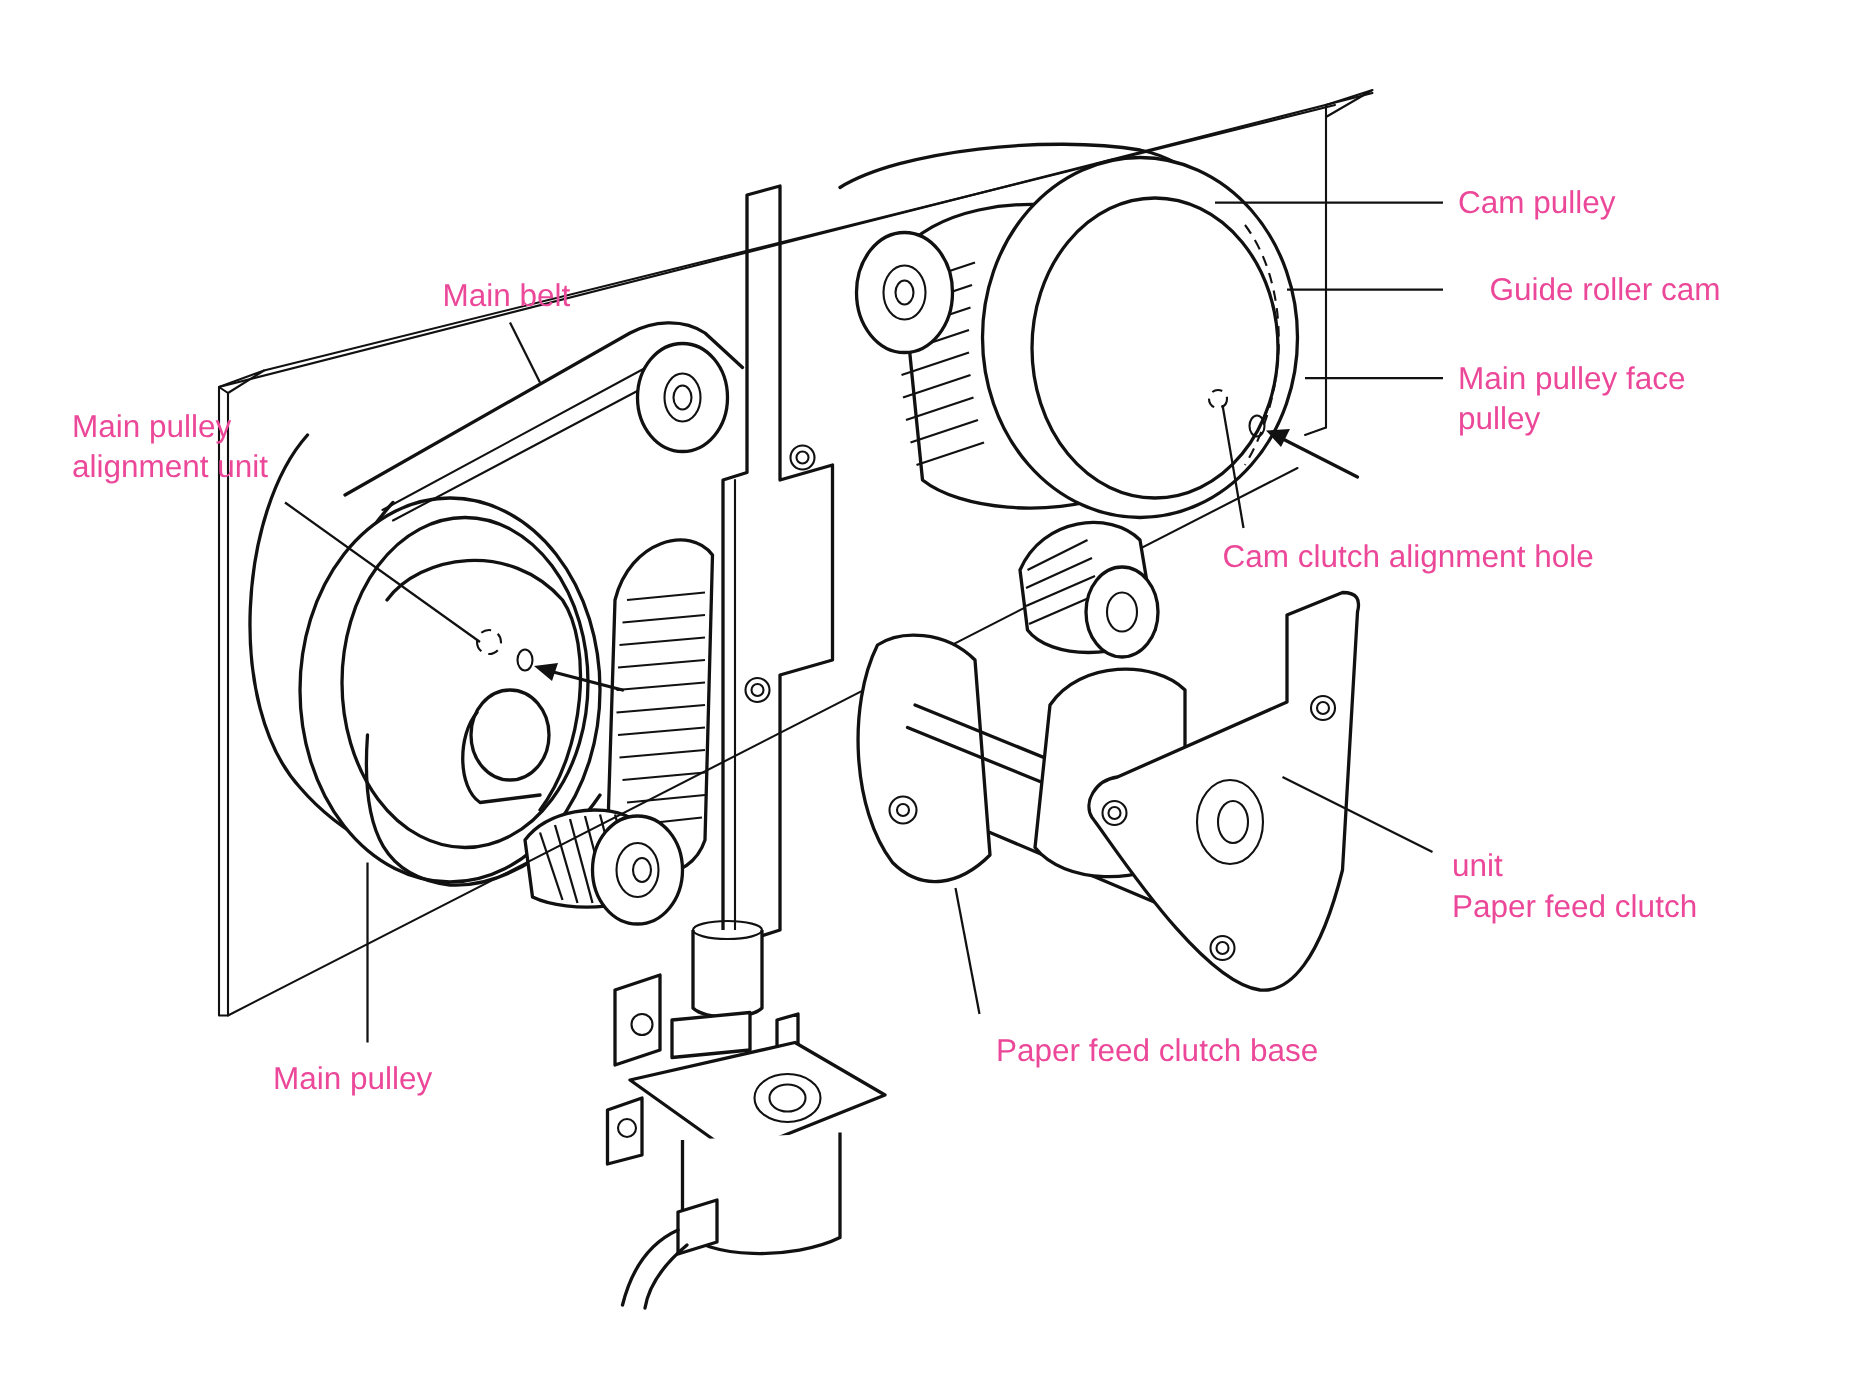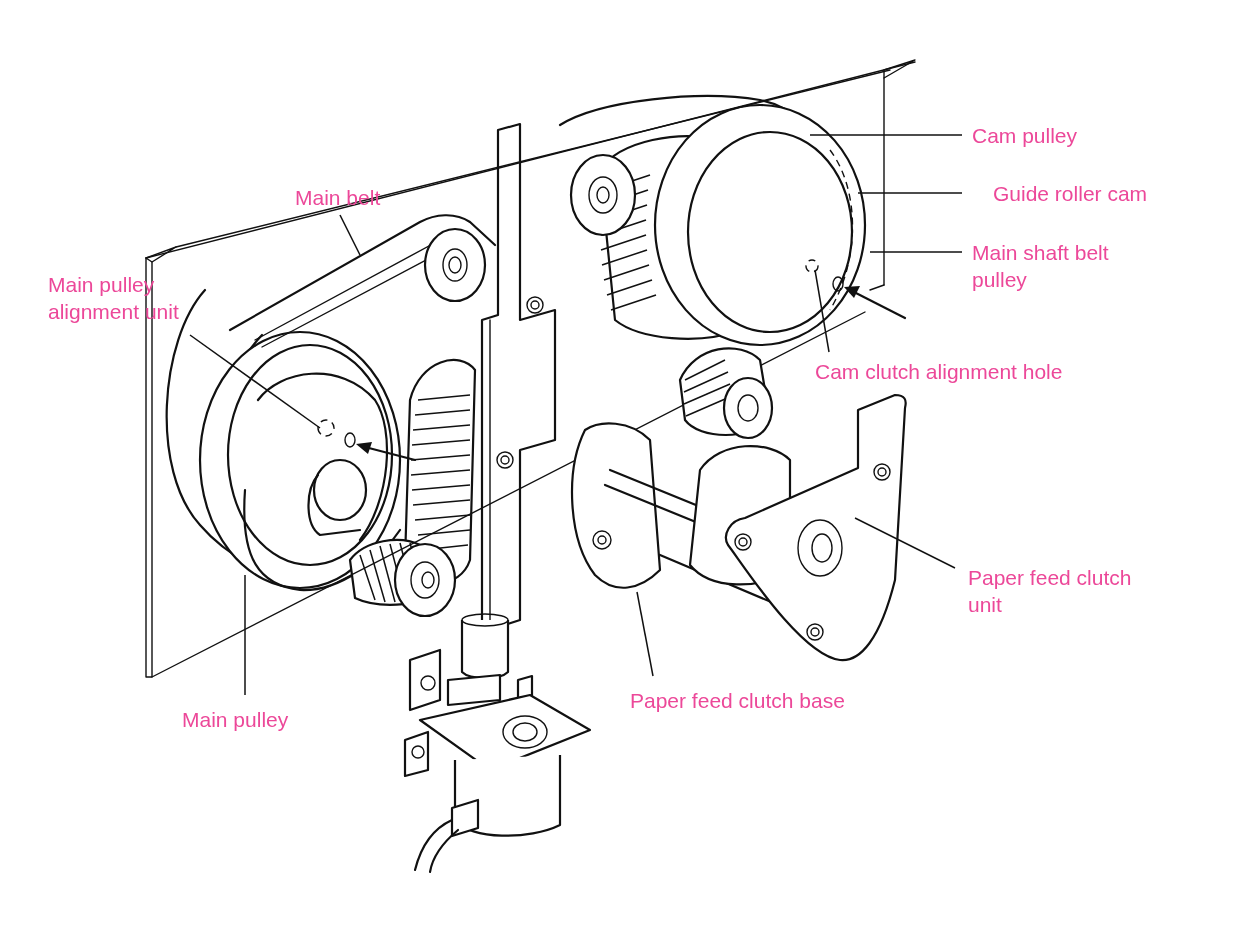--- a/index.html
+++ b/index.html
@@ -238,27 +238,27 @@
     <path class="ln" d="M415,460 L365,447"></path>
     <polygon class="arrowhead" points="356,444 372,442 368,454"></polygon>
     <path class="ln" d="M905,318 L852,291"></path>
     <polygon class="arrowhead" points="844,287 860,286 854,298"></polygon>
   </g>
 </svg>
 
 <div class="lbl" style="left:972px; top:122px;">Cam pulley</div>
 <div class="lbl" style="left:972px; top:180px;margin-left:21px;">Guide roller cam</div>
 <div class="lbl" style="left:972px; top:239px;">
-  <div>Main shaft belt</div>
+  <div>Main pulley face</div>
   <div>pulley</div>
 </div>
 <div class="lbl" style="left:295px; top:184px;">Main belt</div>
 <div class="lbl" style="left:48px; top:271px;">
   <div>Main pulley</div>
   <div>alignment unit</div>
 </div>
 <div class="lbl" style="left:815px; top:358px;">Cam clutch alignment hole</div>
 <div class="lbl" style="left:968px; top:564px;">
+  <div>unit</div>
   <div>Paper feed clutch</div>
-  <div>unit</div>
 </div>
 <div class="lbl" style="left:182px; top:706px;">Main pulley</div>
-<div class="lbl" style="left:630px; top:687px;">Paper feed clutch base</div>
+<div class="lbl" style="left:664px; top:687px;">Paper feed clutch base</div>
 
 </body></html>

